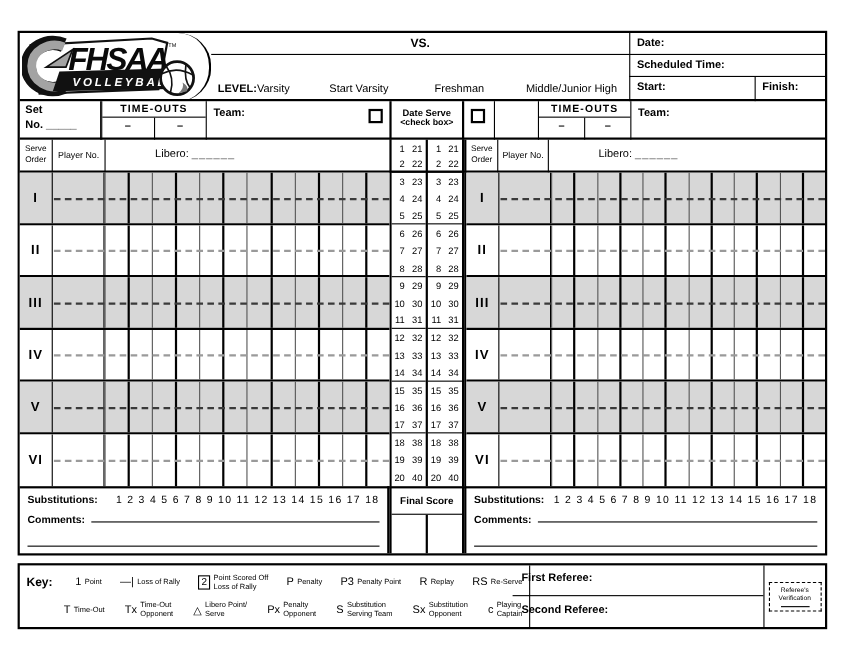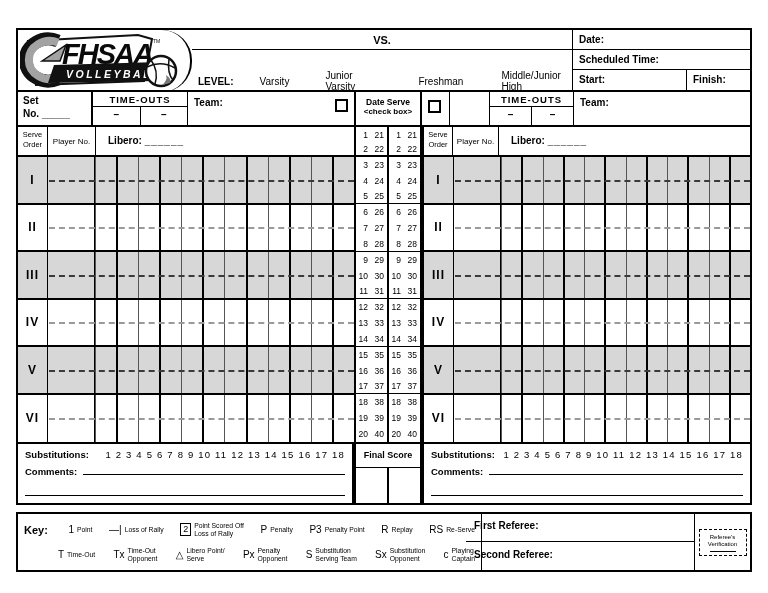--- a/index.html
+++ b/index.html
@@ -40,21 +40,21 @@
   .fscell{position:absolute;left:336px;top:0;width:68px;height:35px;border-left:2px solid #000;border-right:2px solid #000;text-align:center;font-weight:bold;padding-top:5px;}
   .fscell .l1{font-size:8.5px;}
   .fscell .l2{font-size:8px;}
   .cbcol{position:absolute;left:404px;top:0;width:28px;height:35px;border-right:1px solid #000;padding:7px 0 0 6px;}
 
   
   .servehdr{position:absolute;left:0;top:97px;width:732px;height:30px;border-bottom:2px solid #000;}
   .so-cell{position:absolute;top:0;width:30px;height:30px;border-right:1px solid #000;font-size:7.5px;text-align:center;padding-top:3px;line-height:10px;}
   .pn-cell{position:absolute;top:0;width:48px;height:30px;border-right:1.5px solid #000;font-size:8px;text-align:center;line-height:30px;}
   .lib-cell{position:absolute;top:0;height:30px;font-size:10px;padding:8px 0 0 12px;}
-  .lib-cell b{font-weight:bold;}
+  .lib-cell b{font-weight:normal;margin-left:33px;}
   .lib-blank{color:#555;letter-spacing:1px;}
 
   
   .midcols{position:absolute;left:336px;top:97px;width:68px;height:315px;border-left:2px solid #000;border-right:2px solid #000;display:flex;}
   .scorecol{flex:1;display:flex;flex-direction:column;}
   .scorecol.rightcol{border-left:2px solid #000;}
   .sprow{display:flex;justify-content:flex-end;align-items:center;gap:4px;padding-right:3px;font-size:8.5px;}
   .sprow span{display:inline-block;width:12px;text-align:right;}
   .sprow.grpEnd{border-bottom:1.5px solid #000;}
 
@@ -126,22 +126,22 @@
         <path d="M135,53 Q139,40 131,29" fill="none" stroke="#111" stroke-width="1.5"></path>
         <path d="M149,28 Q147,42 153,49" fill="none" stroke="#111" stroke-width="1.5"></path>
         <path d="M146,44 Q152,48 150,52 L142,54 Q148,49 146,44" fill="#777"></path>
       </svg>
     </div>
     <div class="hcell date-cell"><span>Date:</span></div>
     <div class="hcell vs-cell"><span>VS.</span></div>
     <div class="hcell sched-cell"><span>Scheduled Time:</span></div>
     <div class="hcell level-cell">
       <span>LEVEL:</span>
-      <span class="lv" style="margin-left:26px">Varsity</span>
-      <span class="lv" style="margin-left:36px">Junior Varsity</span>
+      <span class="lv" style="">Varsity</span>
+      <span class="lv" style="margin-left:36px">Start Varsity</span>
       <span class="lv" style="margin-left:42px">Freshman</span>
       <span class="lv" style="margin-left:38px">Middle/Junior High</span>
     </div>
     <div class="hcell start-cell"><span>Start:</span></div>
     <div class="hcell finish-cell"><span>Finish:</span></div>
   </div>
 
   <div class="teamband">
     <div class="setno-cell">
       <div>Set</div>

